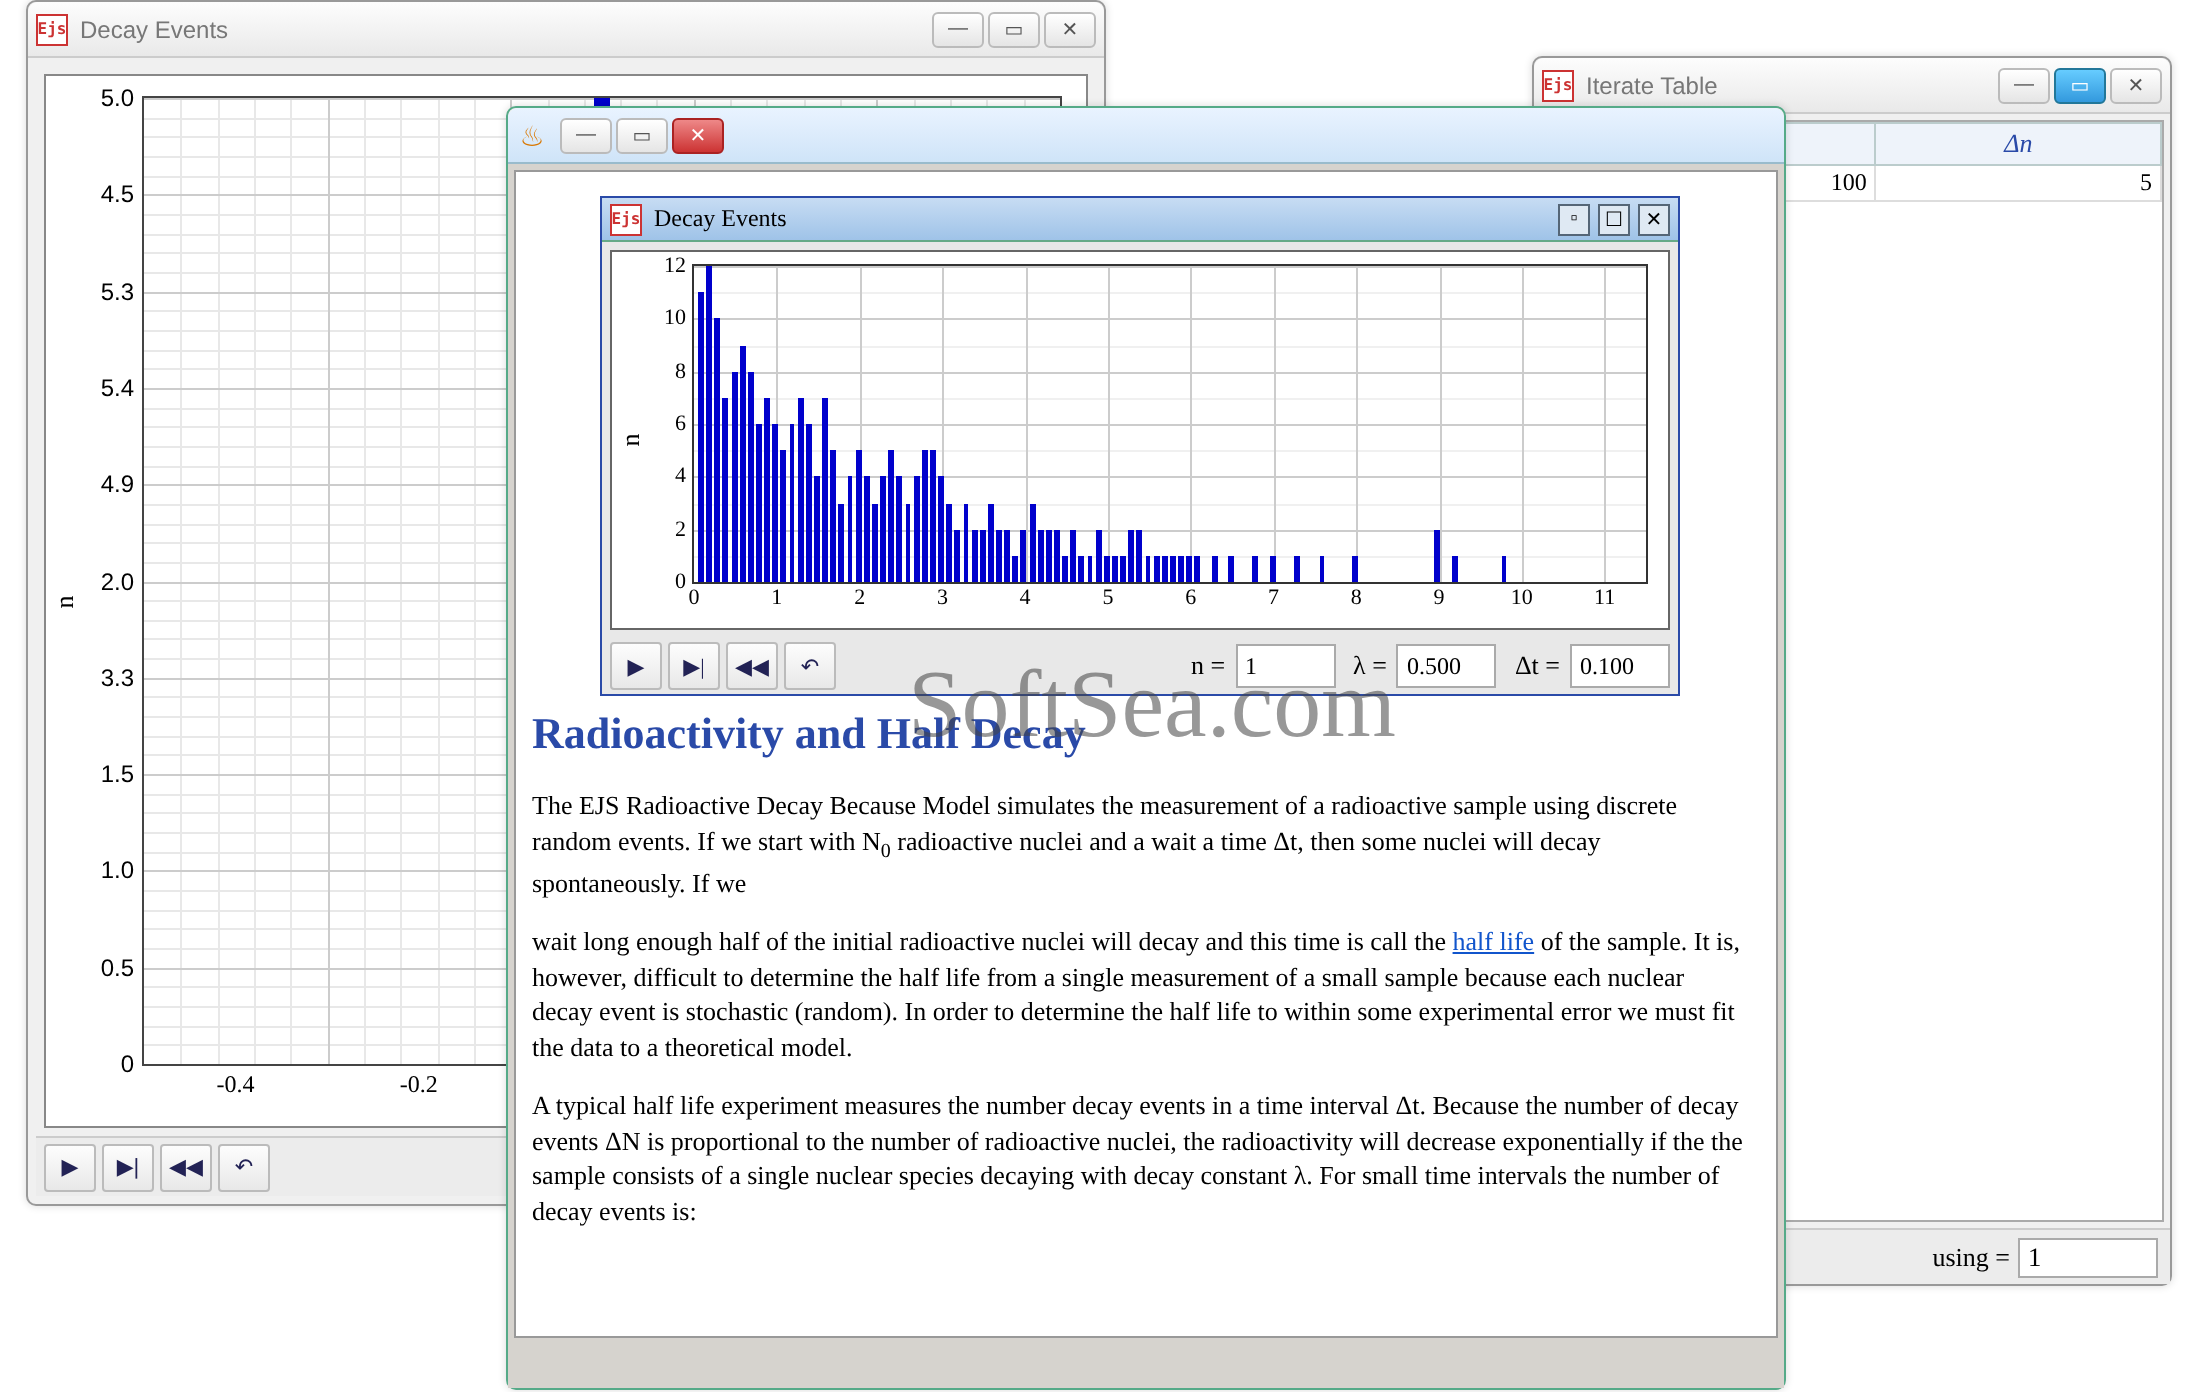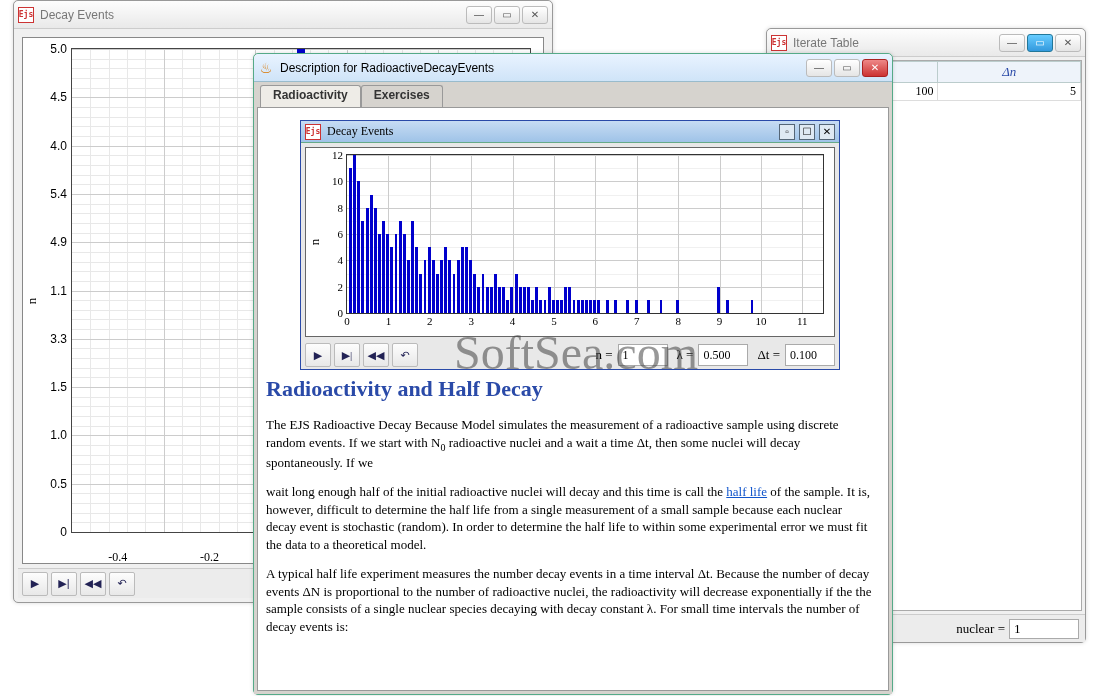--- a/index.html
+++ b/index.html
@@ -69,21 +69,21 @@
   .plot-grid {
     position:absolute; left:48px; top:10px; right:12px; bottom:30px;
     border:1px solid #444;
   }
   .hgrid, .vgrid { position:absolute; background:#ccc; }
   .hgrid { left:0; right:0; height:1px; }
   .vgrid { top:0; bottom:0; width:1px; }
   .minor-hgrid { position:absolute; left:0; right:0; height:1px; background:#e8e8e8; }
   .minor-vgrid { position:absolute; top:0; bottom:0; width:1px; background:#e8e8e8; }
   .ytick { position:absolute; right:100%; padding-right:5px; font-family:Liberation Sans, sans-serif; font-size:12px; transform:translateY(-50%); }
-  .xtick { position:absolute; top:100%; padding-top:18px; font-family:serif; font-size:12px; transform:translateX(-50%); }
+  .xtick { position:absolute; top:100%; padding-top:3px; font-family:serif; font-size:12px; transform:translateX(-50%); }
   .single-bar {
     position:absolute; background:#0000cc; bottom:0;
   }
 
   .toolbar {
     height:30px; background:#ececec; border-top:1px solid #ccc;
     display:flex; align-items:center; padding:2px 4px; gap:3px;
   }
   .tb-btn {
     width:26px; height:24px; border:1px solid #bbb; border-radius:2px;
@@ -276,24 +276,24 @@
         <div class="vgrid" style="left:20%"></div>
         <div class="vgrid" style="left:40%"></div>
         <div class="vgrid" style="left:60%"></div>
         <div class="vgrid" style="left:80%"></div>
 
         <span class="ytick" style="top:100%">0</span>
         <span class="ytick" style="top:90%">0.5</span>
         <span class="ytick" style="top:80%">1.0</span>
         <span class="ytick" style="top:70%">1.5</span>
         <span class="ytick" style="top:60%">3.3</span>
-        <span class="ytick" style="top:50%">1.1</span>
+        <span class="ytick" style="top:50%">2.0</span>
         <span class="ytick" style="top:40%">4.9</span>
         <span class="ytick" style="top:30%">5.4</span>
-        <span class="ytick" style="top:20%">4.0</span>
+        <span class="ytick" style="top:20%">5.3</span>
         <span class="ytick" style="top:10%">4.5</span>
         <span class="ytick" style="top:0%">5.0</span>
 
         <span class="xtick" style="left:10%">-0.4</span>
         <span class="xtick" style="left:30%">-0.2</span>
         <span class="xtick" style="left:50%">0</span>
         <span class="xtick" style="left:70%">0.2</span>
         <span class="xtick" style="left:90%">0.4</span>
 
         <div class="single-bar" style="left:49.2%;width:1.6%;height:100%"></div>
@@ -332,41 +332,36 @@
           </thead>
         <tbody>
           <tr>
             <td>100</td>
             <td>5</td>
           </tr>
         </tbody>
       </table>
     </div>
     <div class="stride-bar">
-      <span>nuclear =</span>
+      <span>using =</span>
       <input class="stride-input" value="1" style="">
     </div>
   </div>
 </div>
 
 <div class="win desc-win">
   <div class="titlebar">
     <span class="java-ico">♨</span>
-    <span class="title-text">Description for RadioactiveDecayEvents</span>
     <div class="win-btns">
       <div class="win-btn">—</div>
       <div class="win-btn">▭</div>
       <div class="win-btn close-red">✕</div>
     </div>
   </div>
   <div class="desc-body">
-    <div class="tabrow">
-      <div class="tab active">Radioactivity</div>
-      <div class="tab">Exercises</div>
-    </div>
     <div class="desc-content">
 
       <div class="inner-frame">
         <div class="inner-title">
           <span class="ejs-ico">Ejs</span>
           <span>Decay Events</span>
           <div class="controls">
             <div class="inner-ctl">▫</div>
             <div class="inner-ctl">☐</div>
             <div class="inner-ctl">✕</div>

